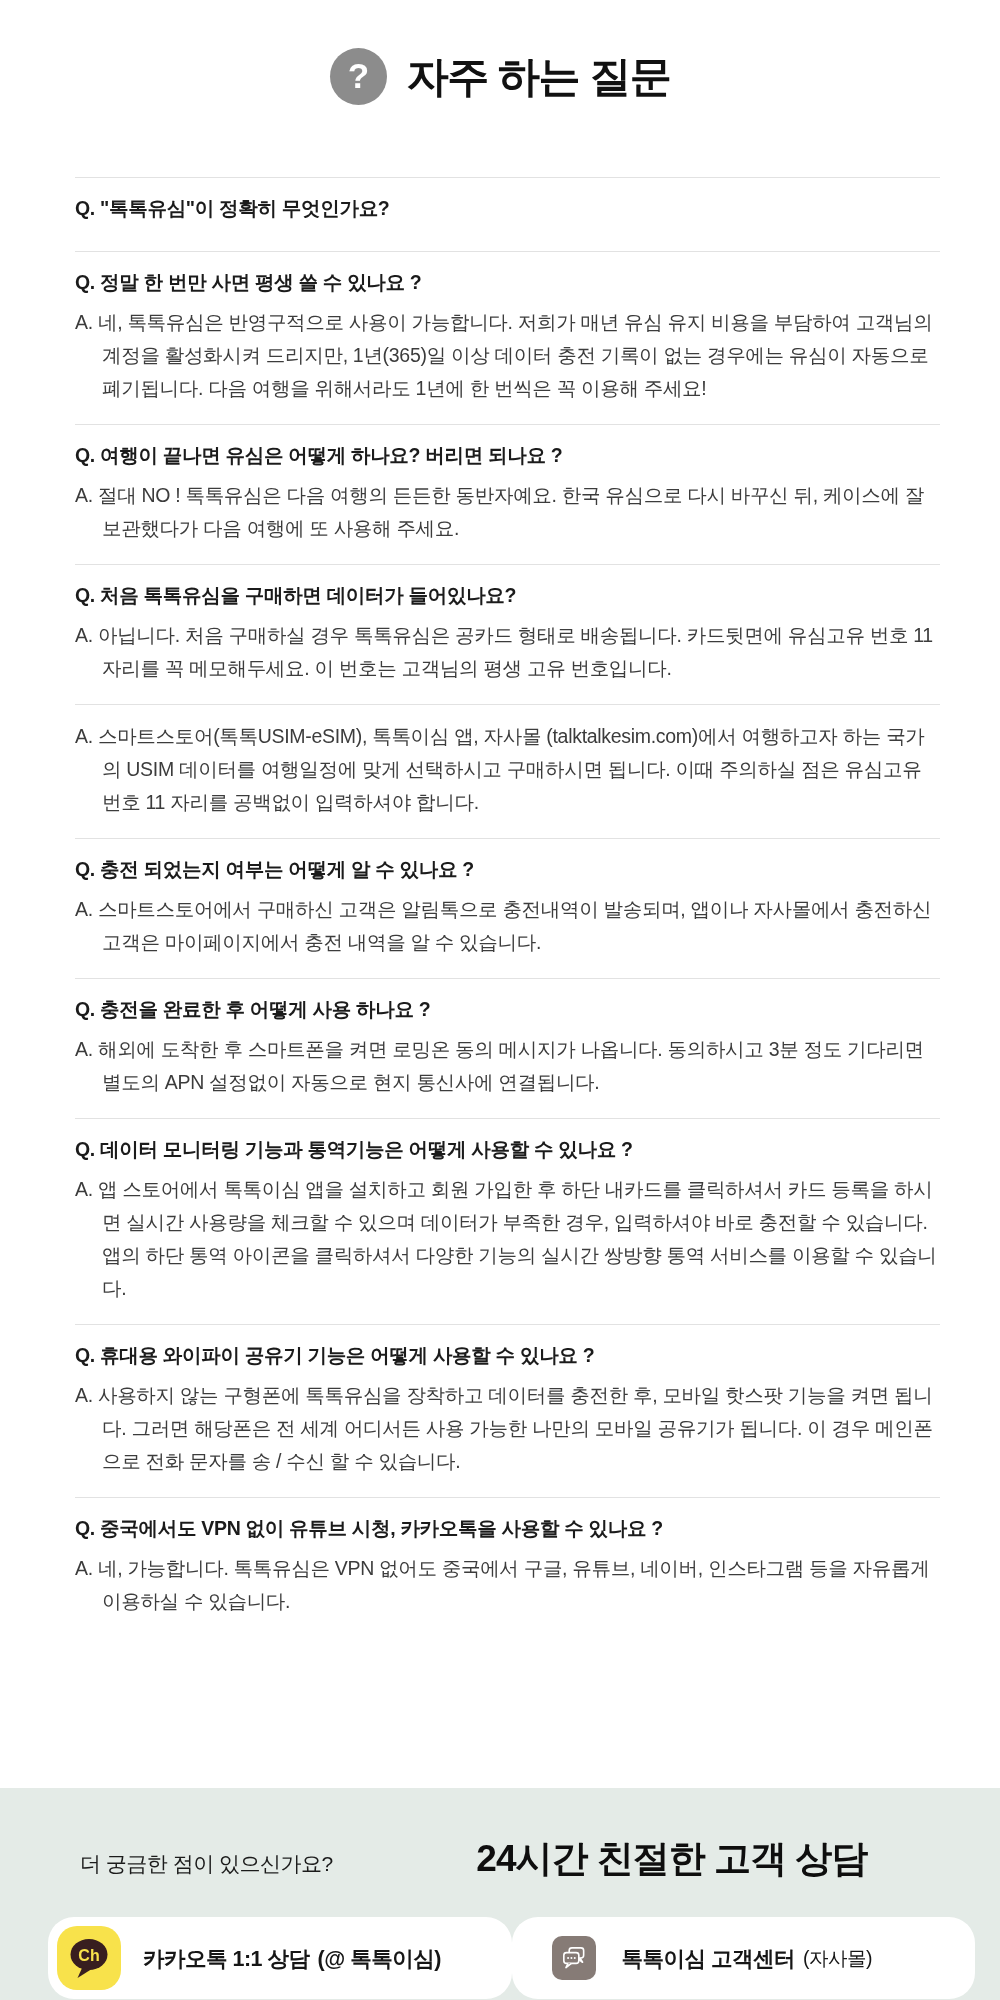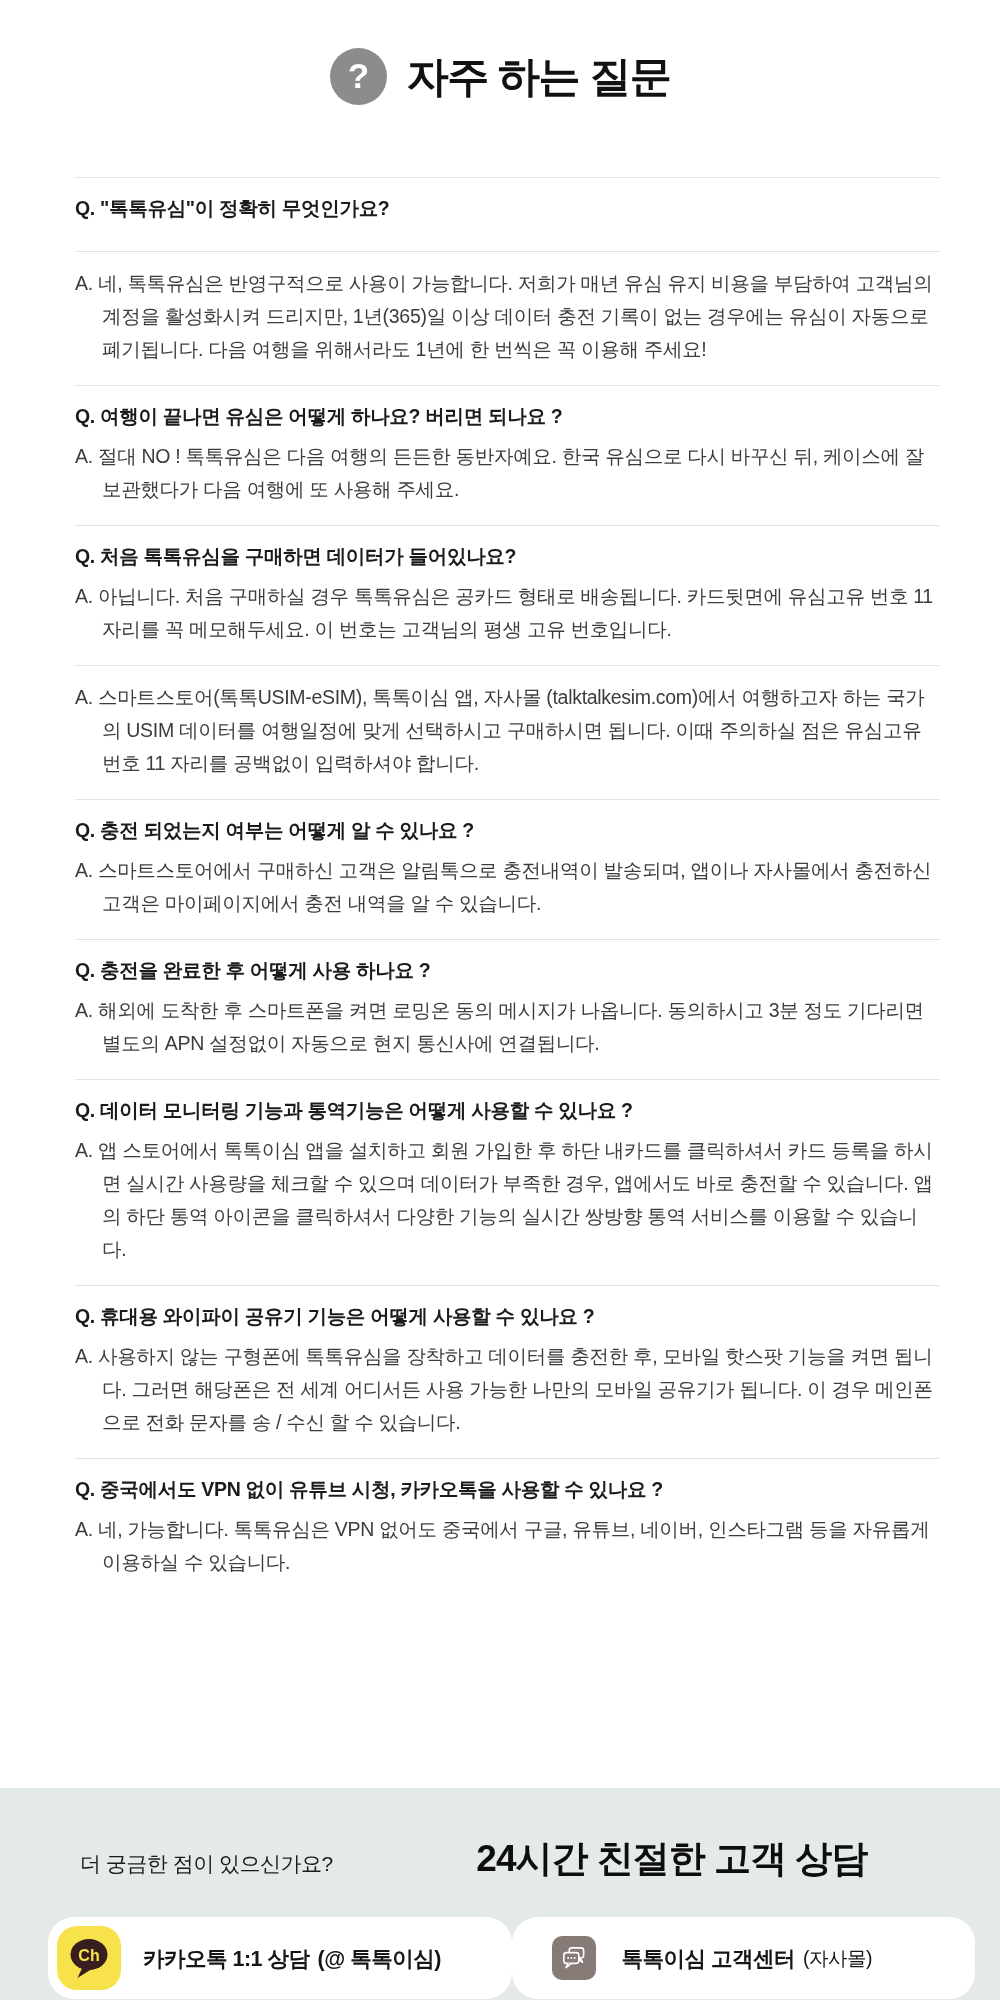--- a/index.html
+++ b/index.html
@@ -167,20 +167,21 @@
     </span>
     <h1 class="page-title">자주 하는 질문</h1>
   </header>
 
   <section class="faq-list">
     <article class="faq-item">
       <h2 class="faq-q">Q. "톡톡유심"이 정확히 무엇인가요?</h2>
     </article>
 
     <article class="faq-item">
+      <h2 class="faq-q">Q. 정말 한 번만 사면 평생 쓸 수 있나요 ?</h2>
       <p class="faq-a">A. 네, 톡톡유심은 반영구적으로 사용이 가능합니다. 저희가 매년 유심 유지 비용을 부담하여 고객님의 계정을 활성화시켜 드리지만, 1년(365)일 이상 데이터 충전 기록이 없는 경우에는 유심이 자동으로 폐기됩니다. 다음 여행을 위해서라도 1년에 한 번씩은 꼭 이용해 주세요!</p>
     </article>
 
     <article class="faq-item">
       <h2 class="faq-q">Q. 여행이 끝나면 유심은 어떻게 하나요? 버리면 되나요 ?</h2>
       <p class="faq-a">A. 절대 NO ! 톡톡유심은 다음 여행의 든든한 동반자예요. 한국 유심으로 다시 바꾸신 뒤, 케이스에 잘 보관했다가 다음 여행에 또 사용해 주세요.</p>
     </article>
 
     <article class="faq-item">
       <h2 class="faq-q">Q. 처음 톡톡유심을 구매하면 데이터가 들어있나요?</h2>
@@ -196,21 +197,21 @@
       <p class="faq-a">A. 스마트스토어에서 구매하신 고객은 알림톡으로 충전내역이 발송되며, 앱이나 자사몰에서 충전하신 고객은 마이페이지에서 충전 내역을 알 수 있습니다.</p>
     </article>
 
     <article class="faq-item">
       <h2 class="faq-q">Q. 충전을 완료한 후 어떻게 사용 하나요 ?</h2>
       <p class="faq-a">A. 해외에 도착한 후 스마트폰을 켜면 로밍온 동의 메시지가 나옵니다. 동의하시고 3분 정도 기다리면 별도의 APN 설정없이 자동으로 현지 통신사에 연결됩니다.</p>
     </article>
 
     <article class="faq-item">
       <h2 class="faq-q">Q. 데이터 모니터링 기능과 통역기능은 어떻게 사용할 수 있나요 ?</h2>
-      <p class="faq-a">A. 앱 스토어에서 톡톡이심 앱을 설치하고 회원 가입한 후 하단 내카드를 클릭하셔서 카드 등록을 하시면 실시간 사용량을 체크할 수 있으며 데이터가 부족한 경우, 앱에서도 바로 충전할 수 있습니다. 앱의 하단 통역 아이콘을 클릭하셔서 다양한 기능의 실시간 쌍방향 통역 서비스를 이용할 수 있습니다.</p>
+      <p class="faq-a">A. 앱 스토어에서 톡톡이심 앱을 설치하고 회원 가입한 후 하단 내카드를 클릭하셔서 카드 등록을 하시면 실시간 사용량을 체크할 수 있으며 데이터가 부족한 경우, 입력하셔야 바로 충전할 수 있습니다. 앱의 하단 통역 아이콘을 클릭하셔서 다양한 기능의 실시간 쌍방향 통역 서비스를 이용할 수 있습니다.</p>
     </article>
 
     <article class="faq-item">
       <h2 class="faq-q">Q. 휴대용 와이파이 공유기 기능은 어떻게 사용할 수 있나요 ?</h2>
       <p class="faq-a">A. 사용하지 않는 구형폰에 톡톡유심을 장착하고 데이터를 충전한 후, 모바일 핫스팟 기능을 켜면 됩니다. 그러면 해당폰은 전 세계 어디서든 사용 가능한 나만의 모바일 공유기가 됩니다. 이 경우 메인폰으로 전화 문자를 송 / 수신 할 수 있습니다.</p>
     </article>
 
     <article class="faq-item">
       <h2 class="faq-q">Q. 중국에서도 VPN 없이 유튜브 시청, 카카오톡을 사용할 수 있나요  ?</h2>
       <p class="faq-a">A. 네, 가능합니다. 톡톡유심은 VPN 없어도 중국에서 구글, 유튜브, 네이버, 인스타그램 등을 자유롭게 이용하실 수 있습니다.</p>

